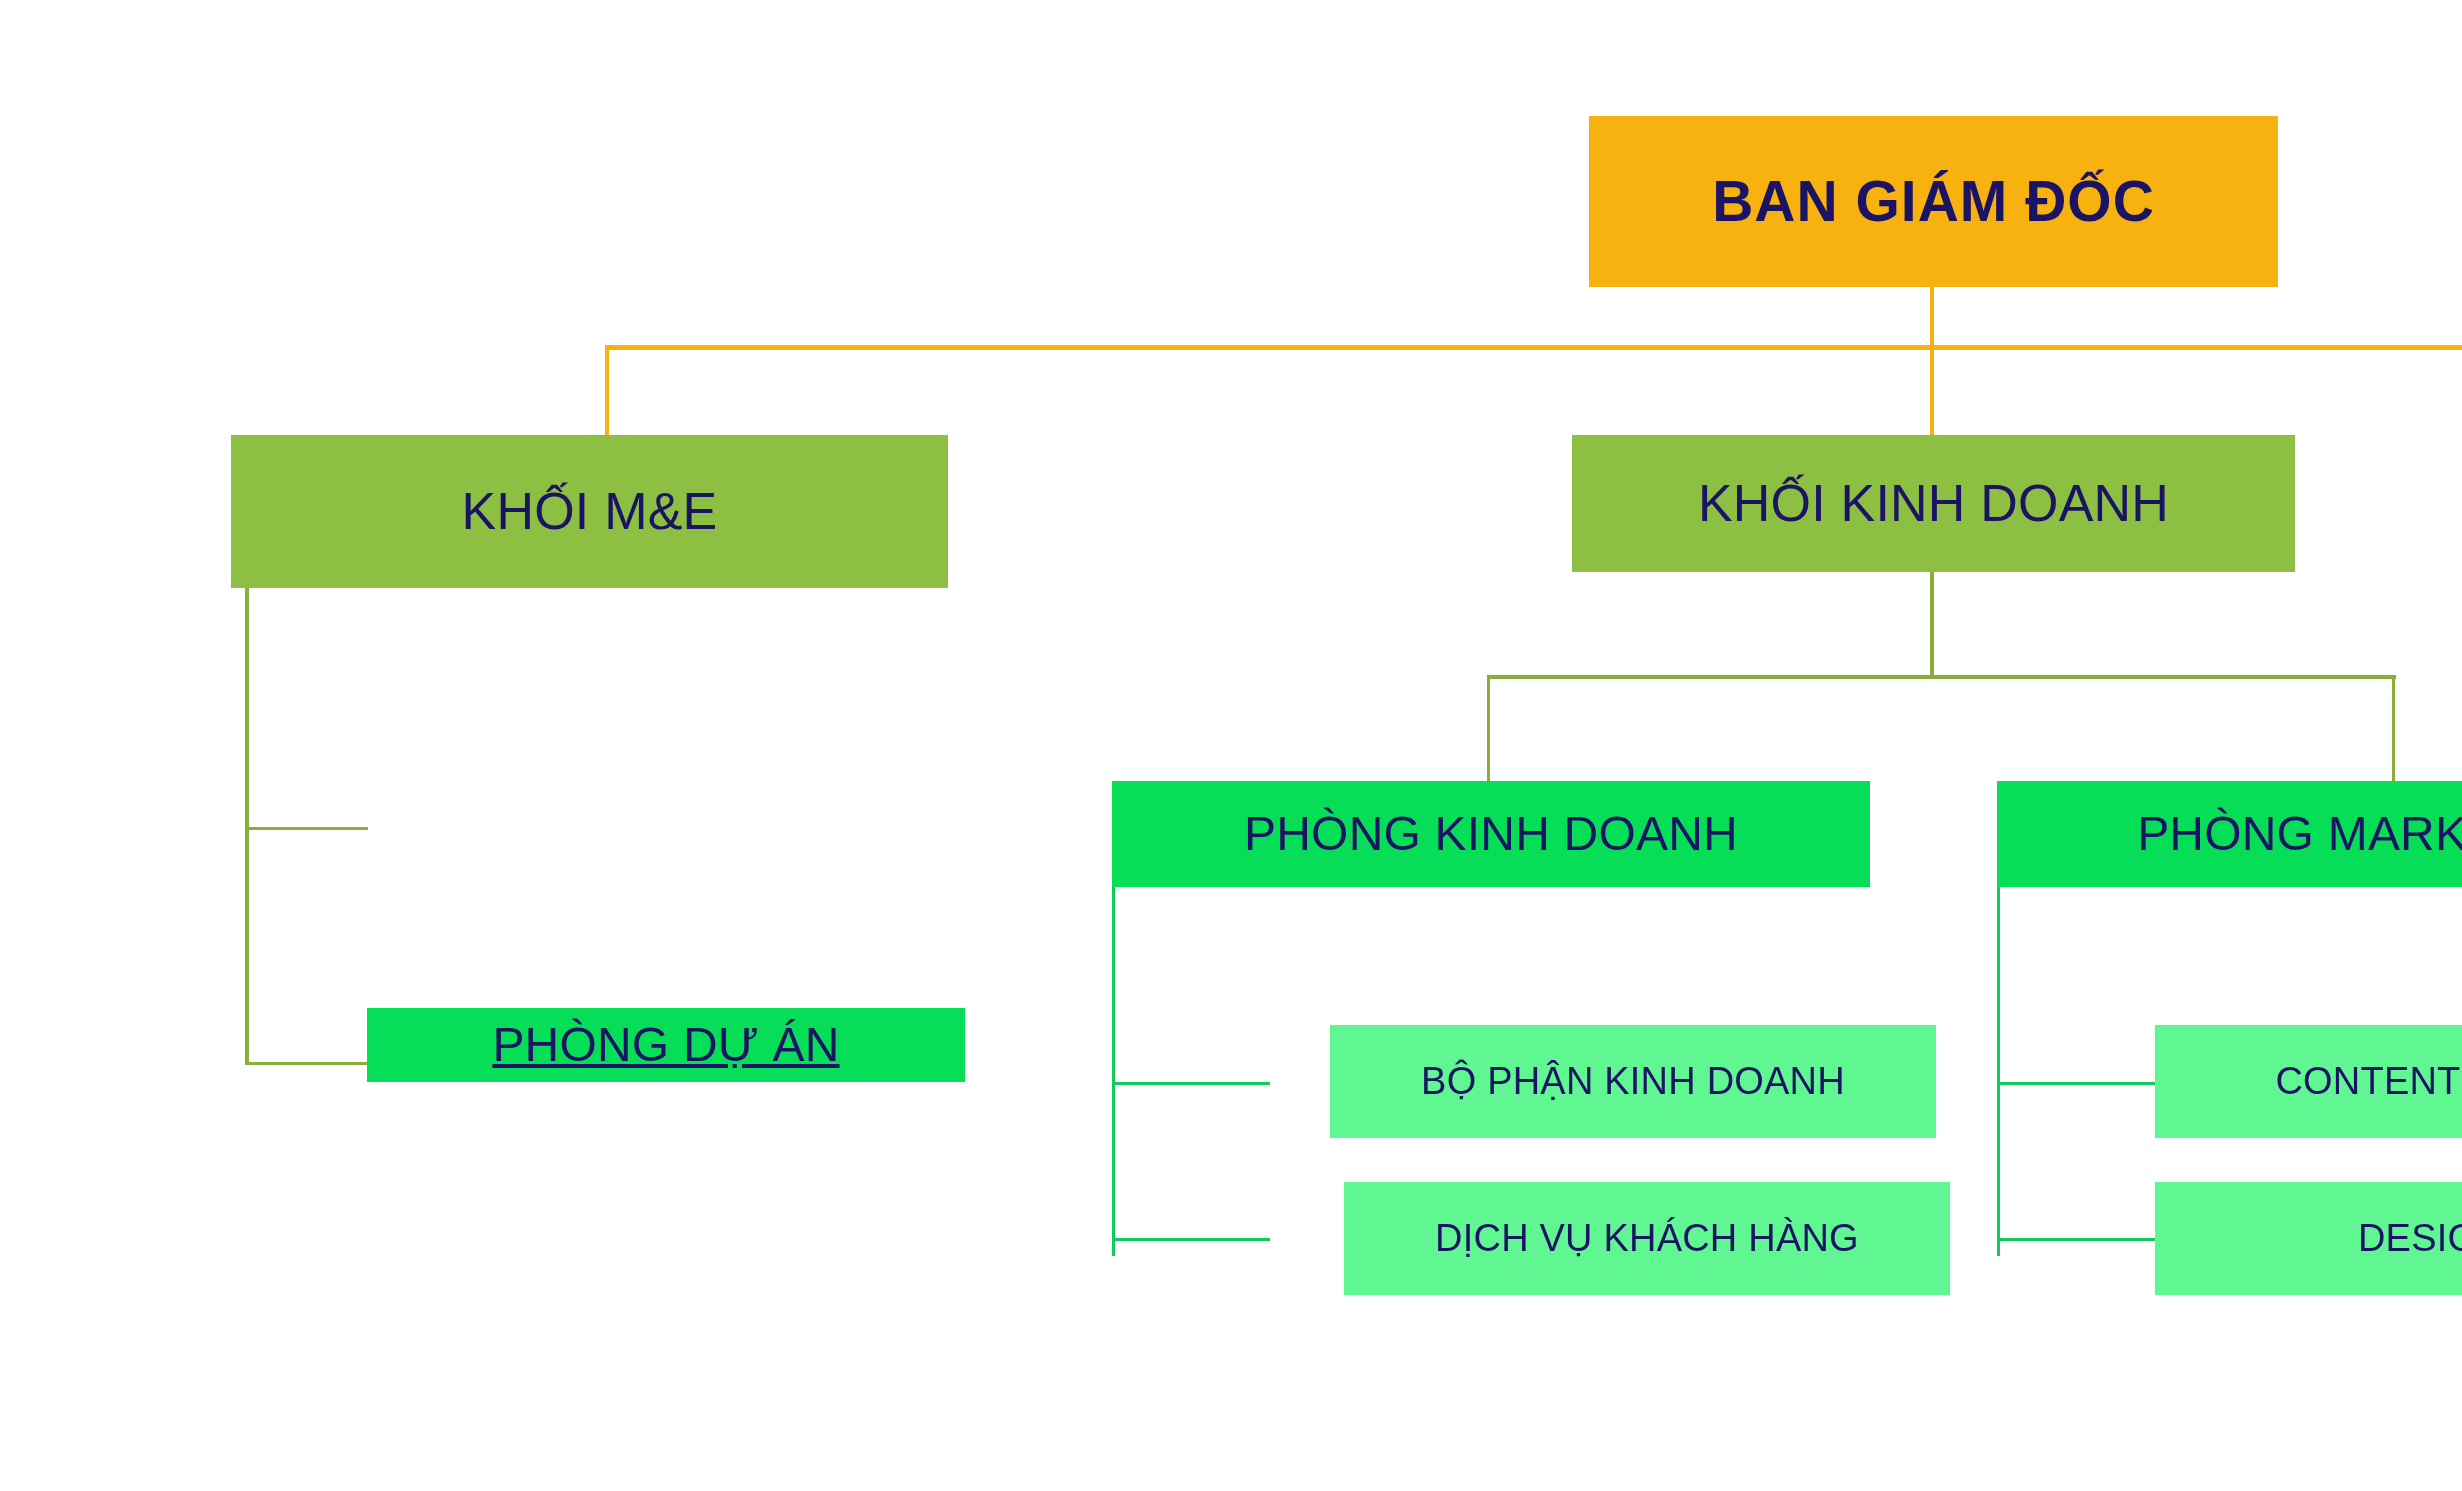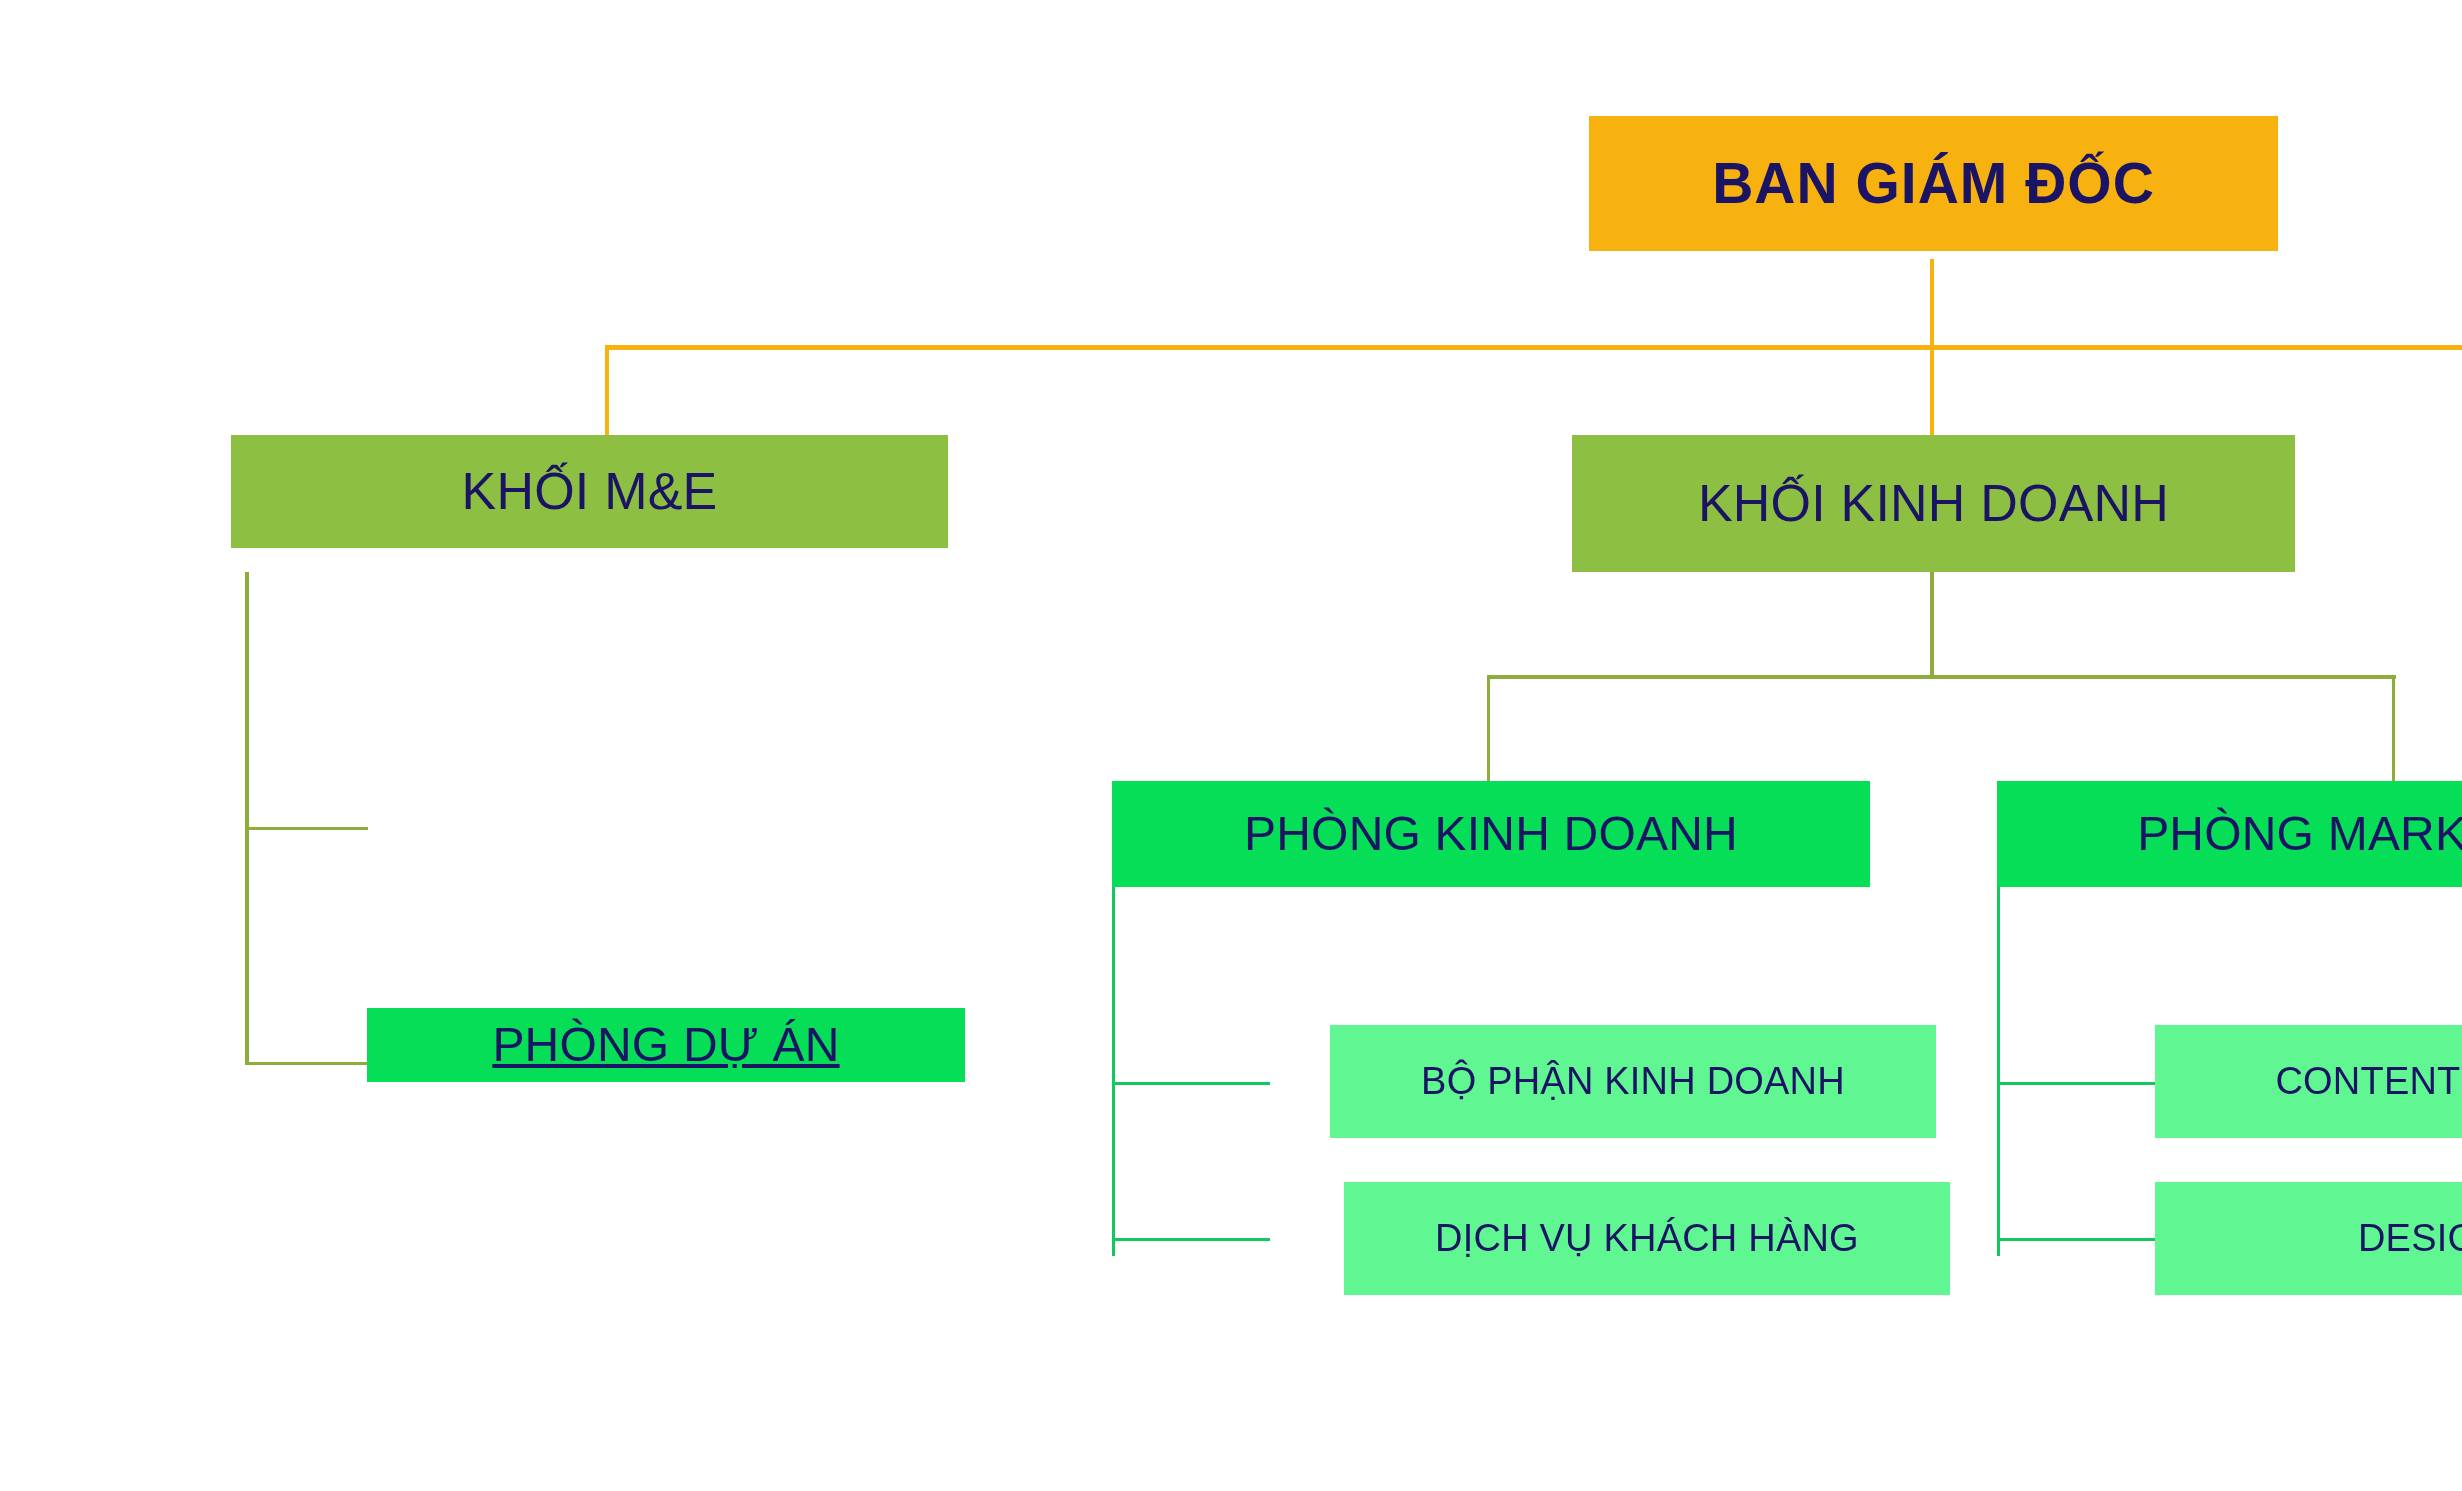--- a/index.html
+++ b/index.html
@@ -84,23 +84,23 @@
   <div class="conn c-olive" style="left:2392px; top:675px; width:3px; height:108px;"></div>
 
   <div class="conn c-green" style="left:1112px; top:882px; width:3.4px; height:374px;"></div>
   <div class="conn c-green" style="left:1112px; top:1082px; width:158px; height:3px;"></div>
   <div class="conn c-green" style="left:1112px; top:1238px; width:158px; height:3px;"></div>
 
   <div class="conn c-green" style="left:1997px; top:882px; width:3.4px; height:374px;"></div>
   <div class="conn c-green" style="left:1997px; top:1082px; width:158px; height:3px;"></div>
   <div class="conn c-green" style="left:1997px; top:1238px; width:158px; height:3px;"></div>
 
-  <div class="node lvl-root" style="left:1589px; top:116px; width:689px; height:135px;">BAN GIÁM ĐỐC</div>
+  <div class="node lvl-root" style="left:1589px; top:116px; width:689px; height:171px;">BAN GIÁM ĐỐC</div>
 
-  <div class="node lvl-block" style="left:231px; top:435px; width:717px; height:113px;">KHỐI M&amp;E</div>
+  <div class="node lvl-block" style="left:231px; top:435px; width:717px; height:153px;">KHỐI M&amp;E</div>
 
   <div class="node lvl-block" style="left:1572px; top:435px; width:723px; height:137px;text-align:center;">KHỐI KINH DOANH</div>
 
 
   <div class="node lvl-dept" style="left:367px; top:1008px; width:598px; height:74px;text-decoration:underline;">PHÒNG DỰ ÁN</div>
 
   <div class="node lvl-dept" style="left:1112px; top:781px; width:758px; height:106px;">PHÒNG KINH DOANH</div>
 
   <div class="node lvl-dept" style="left:1997px; top:781px; width:758px; height:106px;">PHÒNG MARKETING</div>
 

